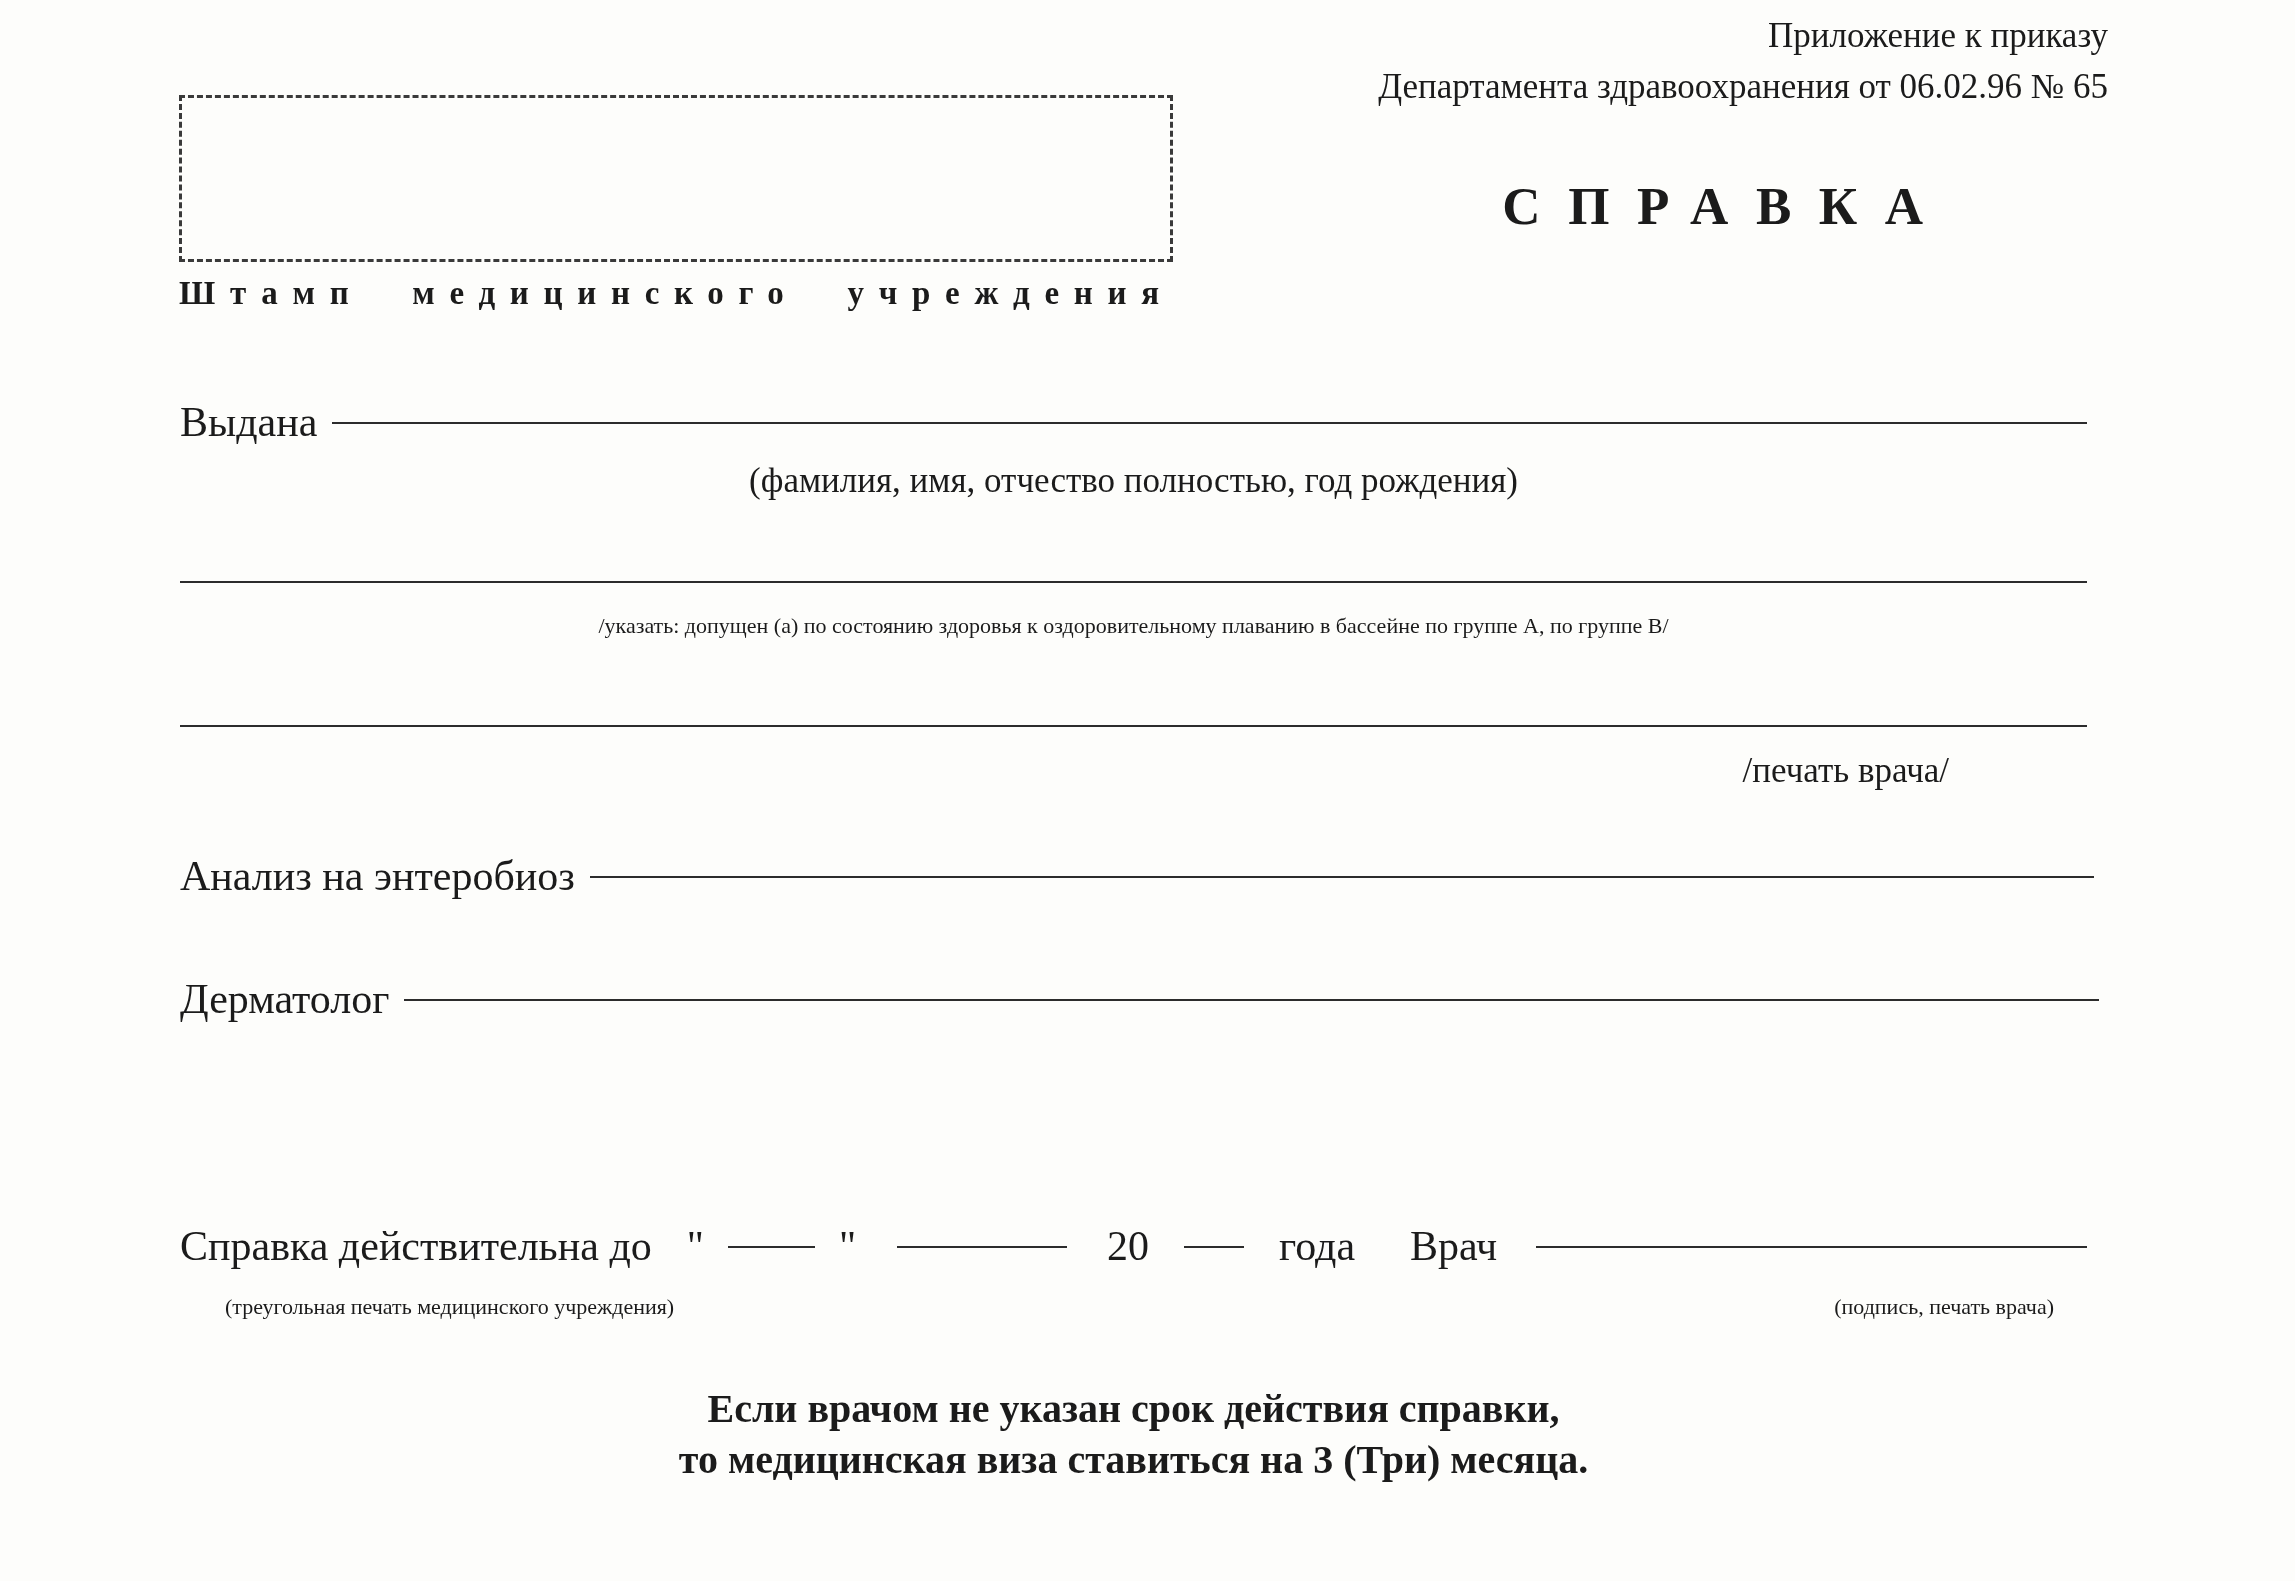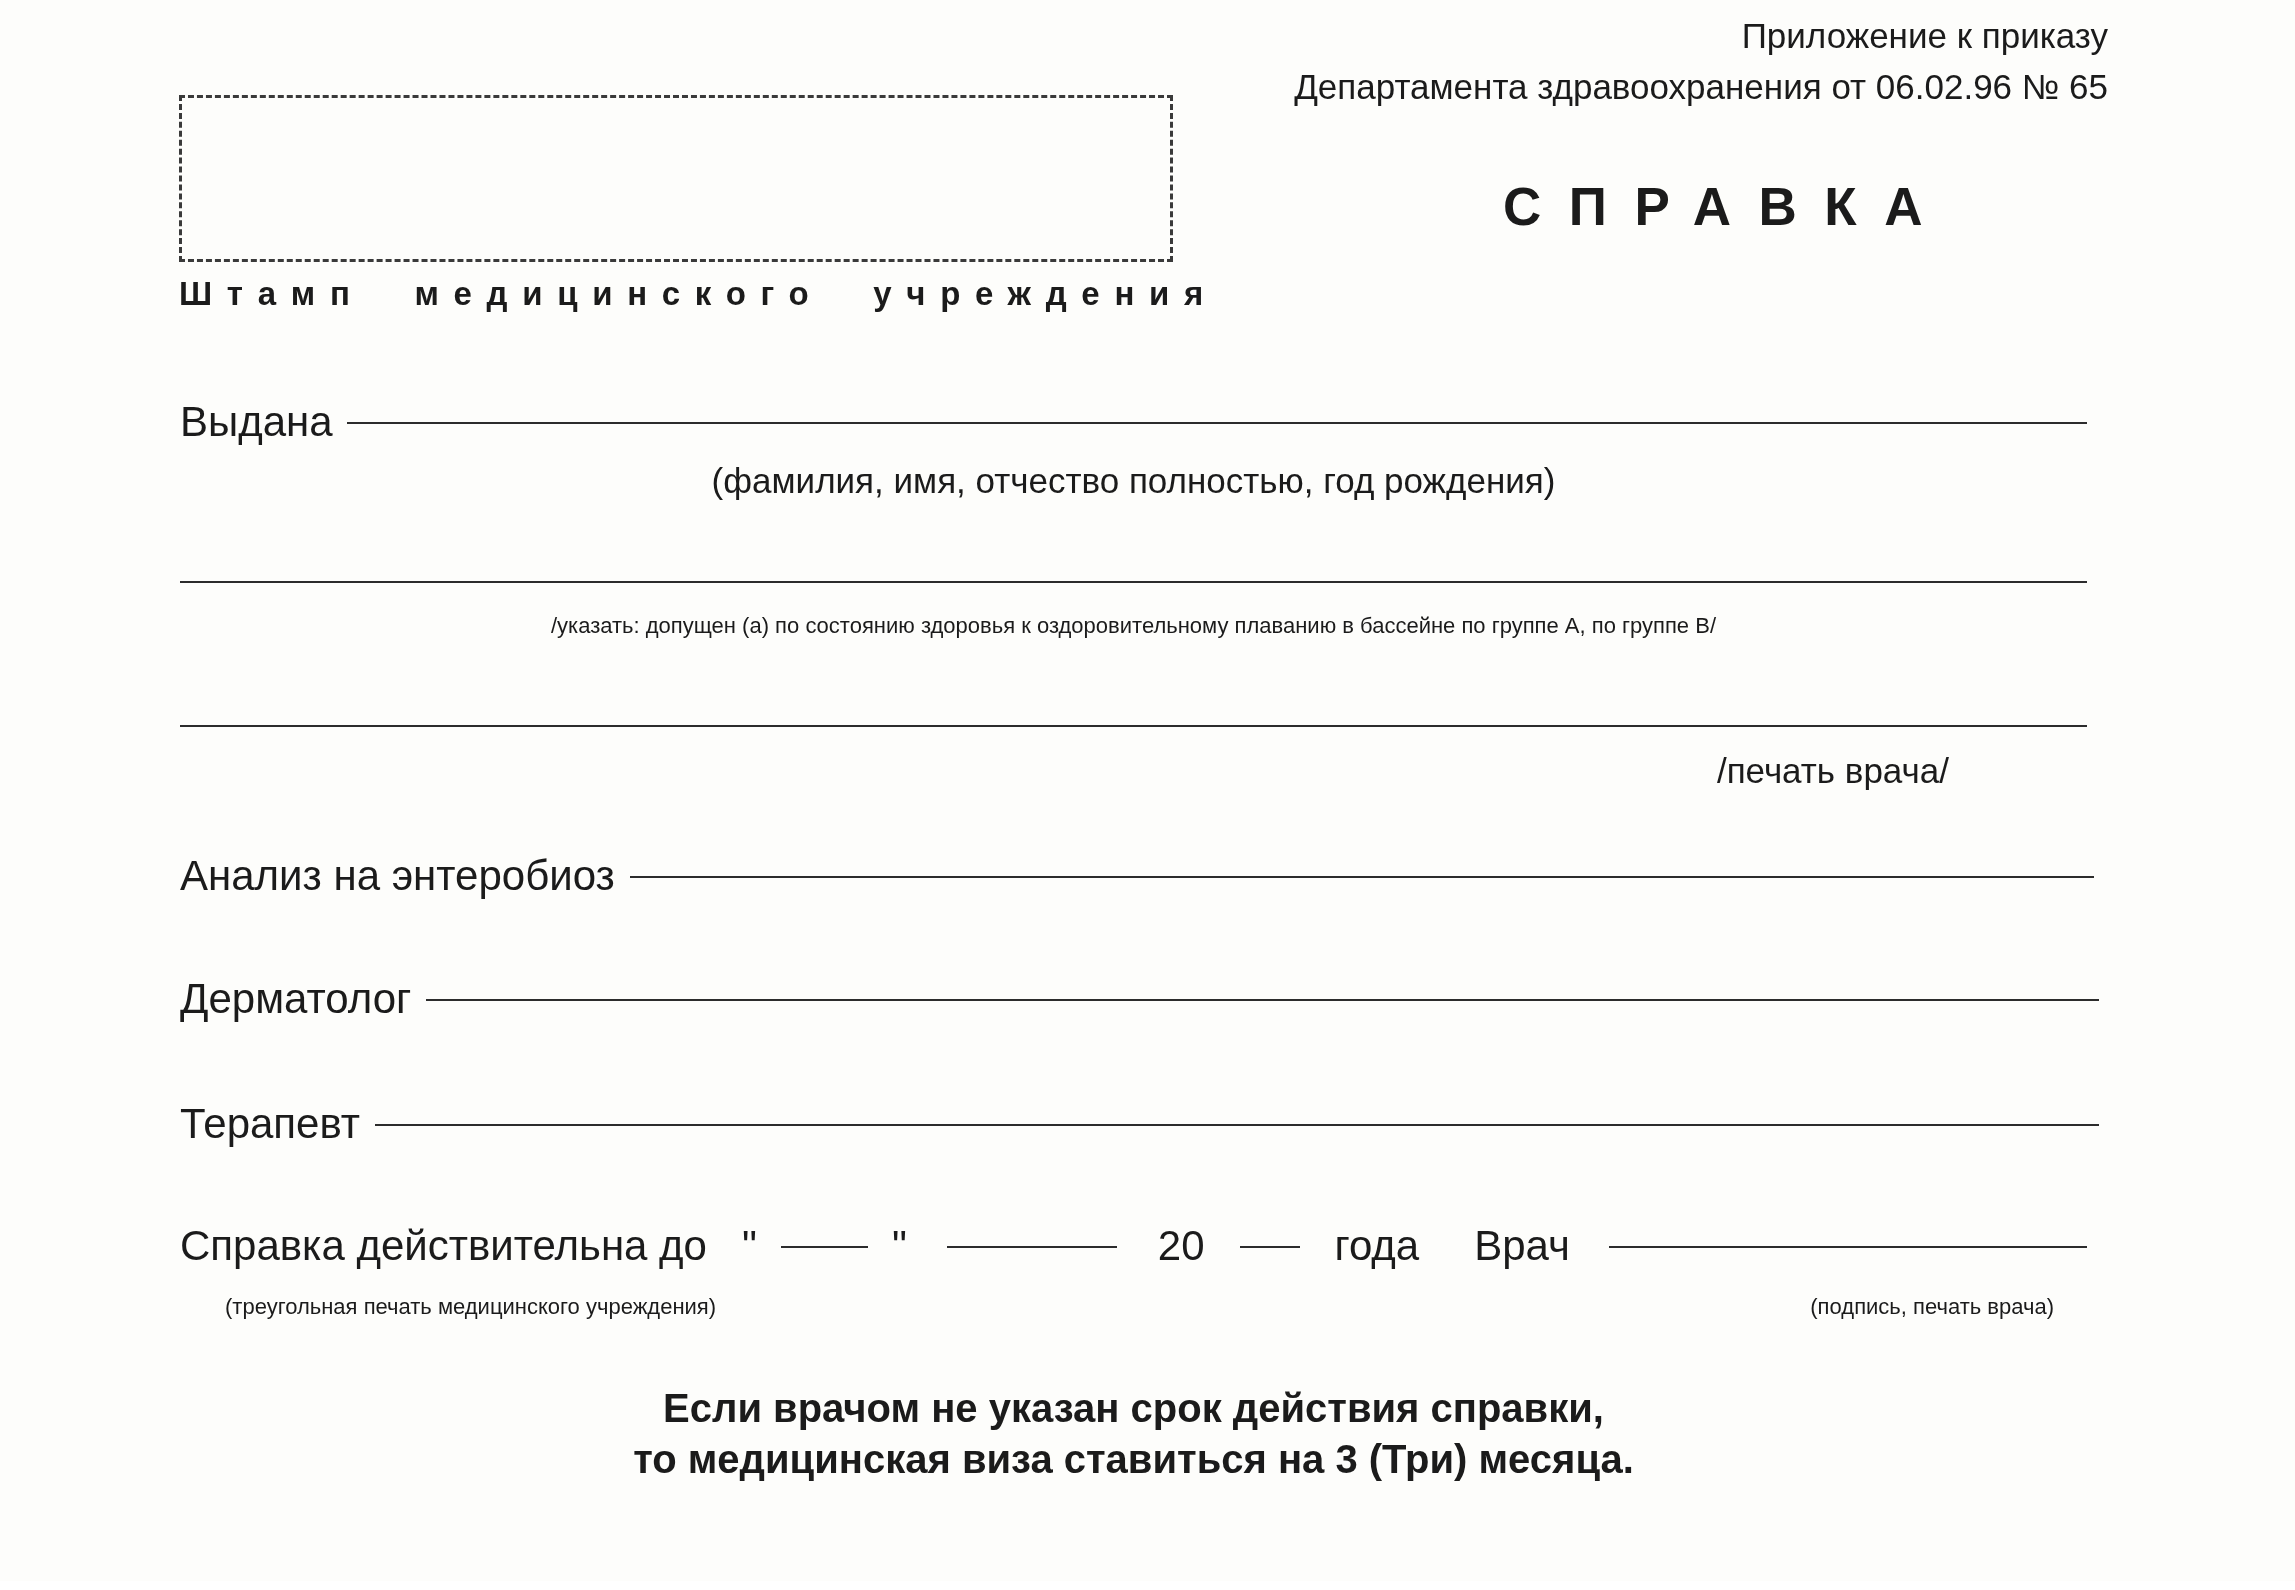--- a/index.html
+++ b/index.html
@@ -4,21 +4,21 @@
 <title>Справка</title>
 <style>
   * { margin: 0; padding: 0; box-sizing: border-box; }
   html, body { background: #ffffff; }
   .page {
     position: relative;
     width: 2296px;
     height: 1581px;
     background: #fdfdfb;
     color: #1b1b1b;
-    font-family: Liberation Sans, sans-serif;
+    font-family: Liberation Serif, serif;
     overflow: hidden;
   }
   .abs { position: absolute; }
 
   
   .annex {
     top: 11px; right: 188px;
     text-align: right;
     font-size: 35px;
     line-height: 1.45;
@@ -137,24 +137,20 @@
   <div class="row" style="left:180px; right:197px; top:973px; height:53px;">
     <span class="label">Дерматолог</span>
     <span class="fill"></span>
   </div>
 
   <div class="row" style="left:180px; right:202px; top:850px; height:53px;">
     <span class="label">Анализ на энтеробиоз</span>
     <span class="fill"></span>
   </div>
 
-  <div class="row" style="left:180px; right:197px; top:1098px; height:53px;">
-    <span class="label">Терапевт</span>
-    <span class="fill"></span>
-  </div>
 
   <div class="row" style="left:180px; right:209px; top:1220px; height:53px;gap:24px;">
     <span class="vseg">Справка действительна до</span>
     <span class="vseg gap-sm">"</span>
     <span class="uline" style="width:87px;"></span>
     <span class="vseg">"</span>
     <span class="uline gap-md" style="width:170px;"></span>
     <span class="vseg gap-md">20</span>
     <span class="uline gap-sm" style="width:60px;"></span>
     <span class="vseg gap-sm">года</span>

